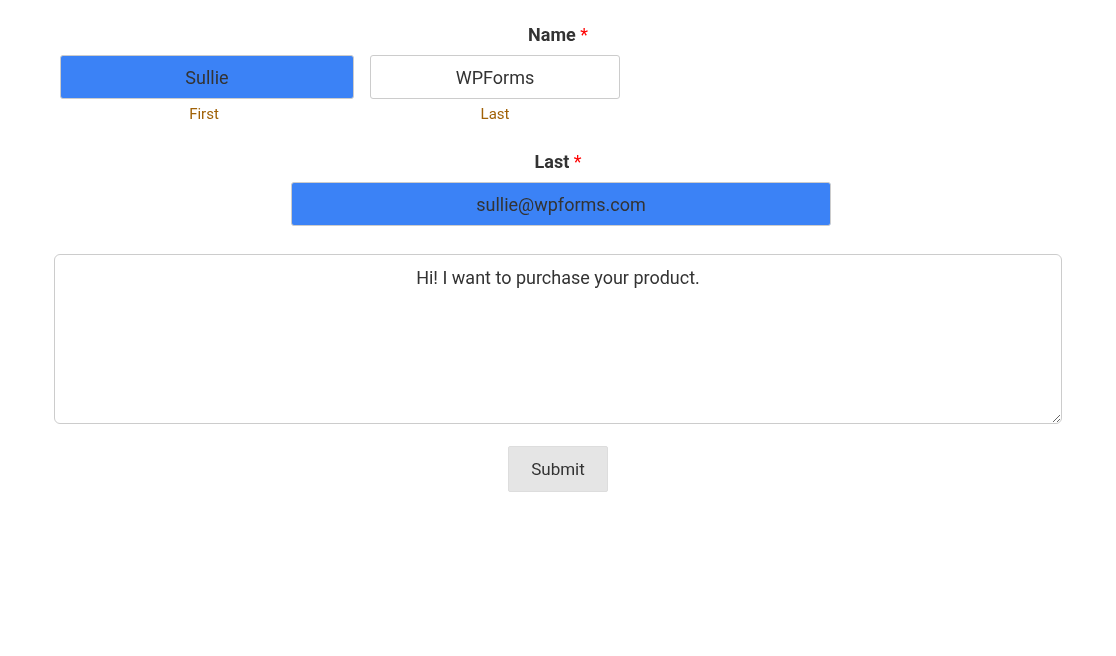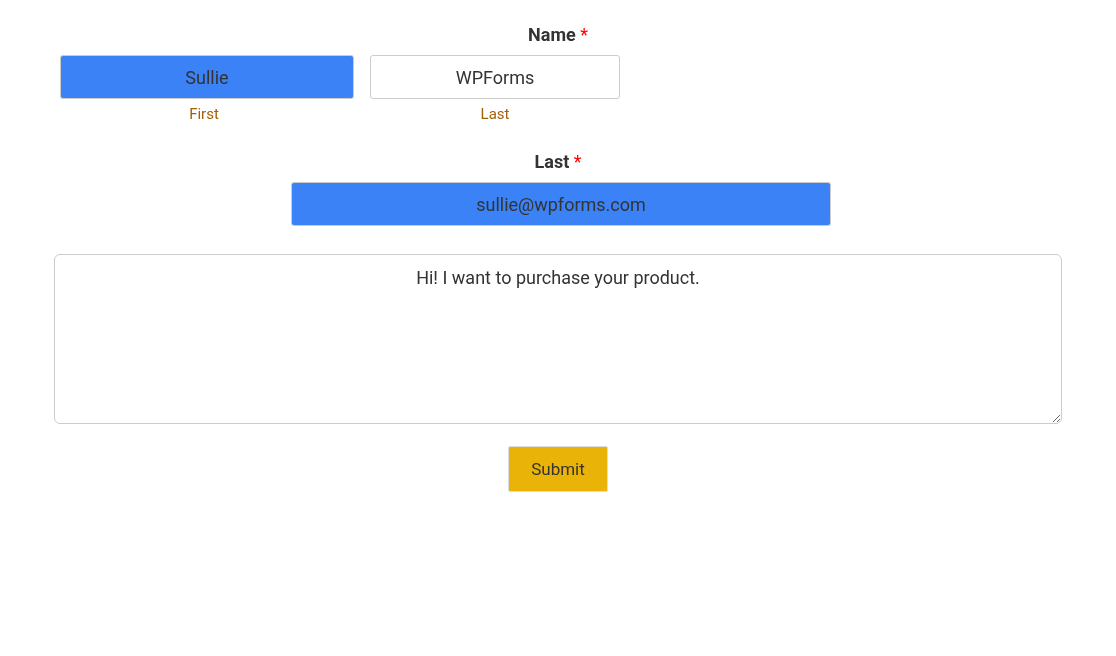--- a/index.html
+++ b/index.html
@@ -67,21 +67,21 @@
     }
     .autofill {
       background-color: #3b82f6;
       border-color: #c8d4ea;
       margin-left: 6px;
     }
     .first-name-input { width: 294px; }
     .last-name-input  { width: 250px; }
     .email-input      { width: 540px; }
     .submit-btn {
-      background: #eab308;
+      background: #e5e5e5;
       border: 1px solid #ddd;
       color: #333;
       font-size: 17px;
       padding: 12px 22px;
       border-radius: 2px;
       cursor: pointer;
       font-family: inherit;
     }
   </style>
 </head>

